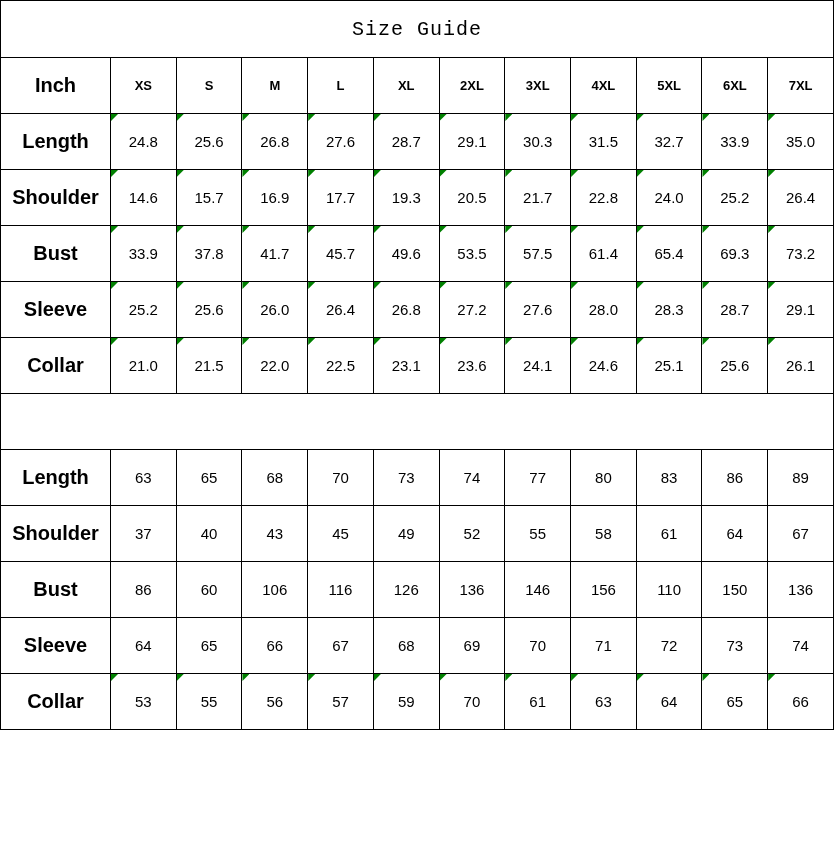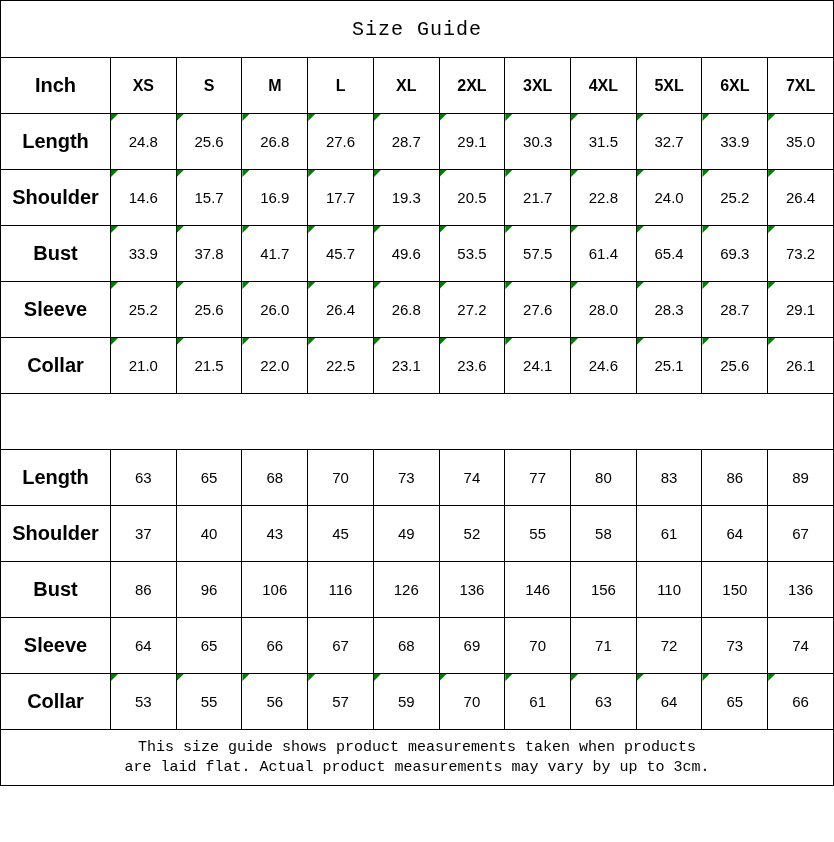--- a/index.html
+++ b/index.html
@@ -30,21 +30,21 @@
   tr { height: 56px; }
   tr.title-row { height: 57px; }
   .title-cell {
     font-family: "Liberation Mono", "DejaVu Sans Mono", monospace;
     font-size: 20px;
     font-weight: normal;
     letter-spacing: 1px;
   }
   th.size-cell {
     font-family: "Liberation Sans", sans-serif;
-    font-size: 16px;
+    font-size: 13px;
     font-weight: bold;
   }
   td.label-cell, th.unit-cell {
     font-family: "Liberation Sans", sans-serif;
     font-size: 20px;
     font-weight: bold;
   }
   td.value-cell {
     font-family: "Liberation Sans", sans-serif;
     font-size: 15px;
@@ -192,21 +192,21 @@
           <td class="value-cell"><span>52</span></td>
           <td class="value-cell"><span>55</span></td>
           <td class="value-cell"><span>58</span></td>
           <td class="value-cell"><span>61</span></td>
           <td class="value-cell"><span>64</span></td>
           <td class="value-cell"><span>67</span></td>
         </tr>
         <tr>
           <td class="label-cell">Bust</td>
           <td class="value-cell"><span>86</span></td>
-          <td class="value-cell"><span>96</span></td>
+          <td class="value-cell"><span>60</span></td>
           <td class="value-cell"><span>106</span></td>
           <td class="value-cell"><span>116</span></td>
           <td class="value-cell"><span>126</span></td>
           <td class="value-cell"><span>136</span></td>
           <td class="value-cell"><span>146</span></td>
           <td class="value-cell"><span>156</span></td>
           <td class="value-cell"><span>110</span></td>
           <td class="value-cell"><span>150</span></td>
           <td class="value-cell"><span>136</span></td>
         </tr>
@@ -231,21 +231,15 @@
           <td class="value-cell"><span class="corner-flag"></span><span>56</span></td>
           <td class="value-cell"><span class="corner-flag"></span><span>57</span></td>
           <td class="value-cell"><span class="corner-flag"></span><span>59</span></td>
           <td class="value-cell"><span class="corner-flag"></span><span>70</span></td>
           <td class="value-cell"><span class="corner-flag"></span><span>61</span></td>
           <td class="value-cell"><span class="corner-flag"></span><span>63</span></td>
           <td class="value-cell"><span class="corner-flag"></span><span>64</span></td>
           <td class="value-cell"><span class="corner-flag"></span><span>65</span></td>
           <td class="value-cell"><span class="corner-flag"></span><span>66</span></td>
         </tr>
-        <tr id="footer-row">
-        <td colspan="12" class="footer-cell">
-          <div>This size guide shows product measurements taken when products</div>
-          <div>are laid flat. Actual product measurements may vary by up to 3cm.</div>
-        </td>
-      </tr>
     </tbody>
   </table>
 </div>
 
 </body></html>

